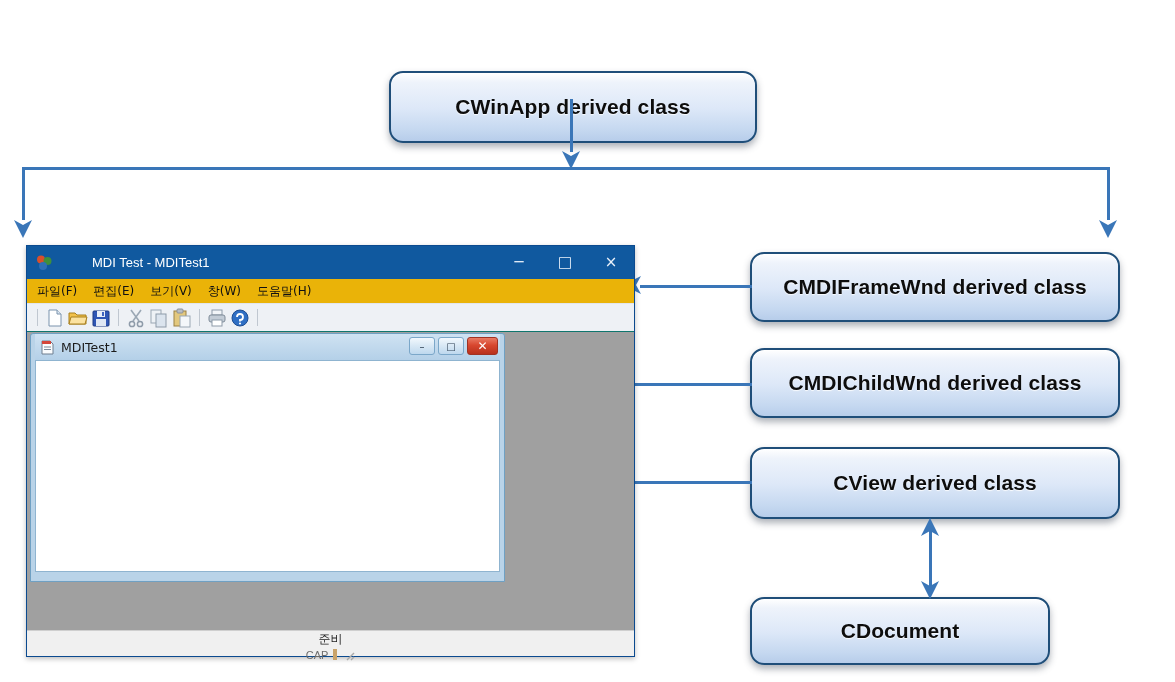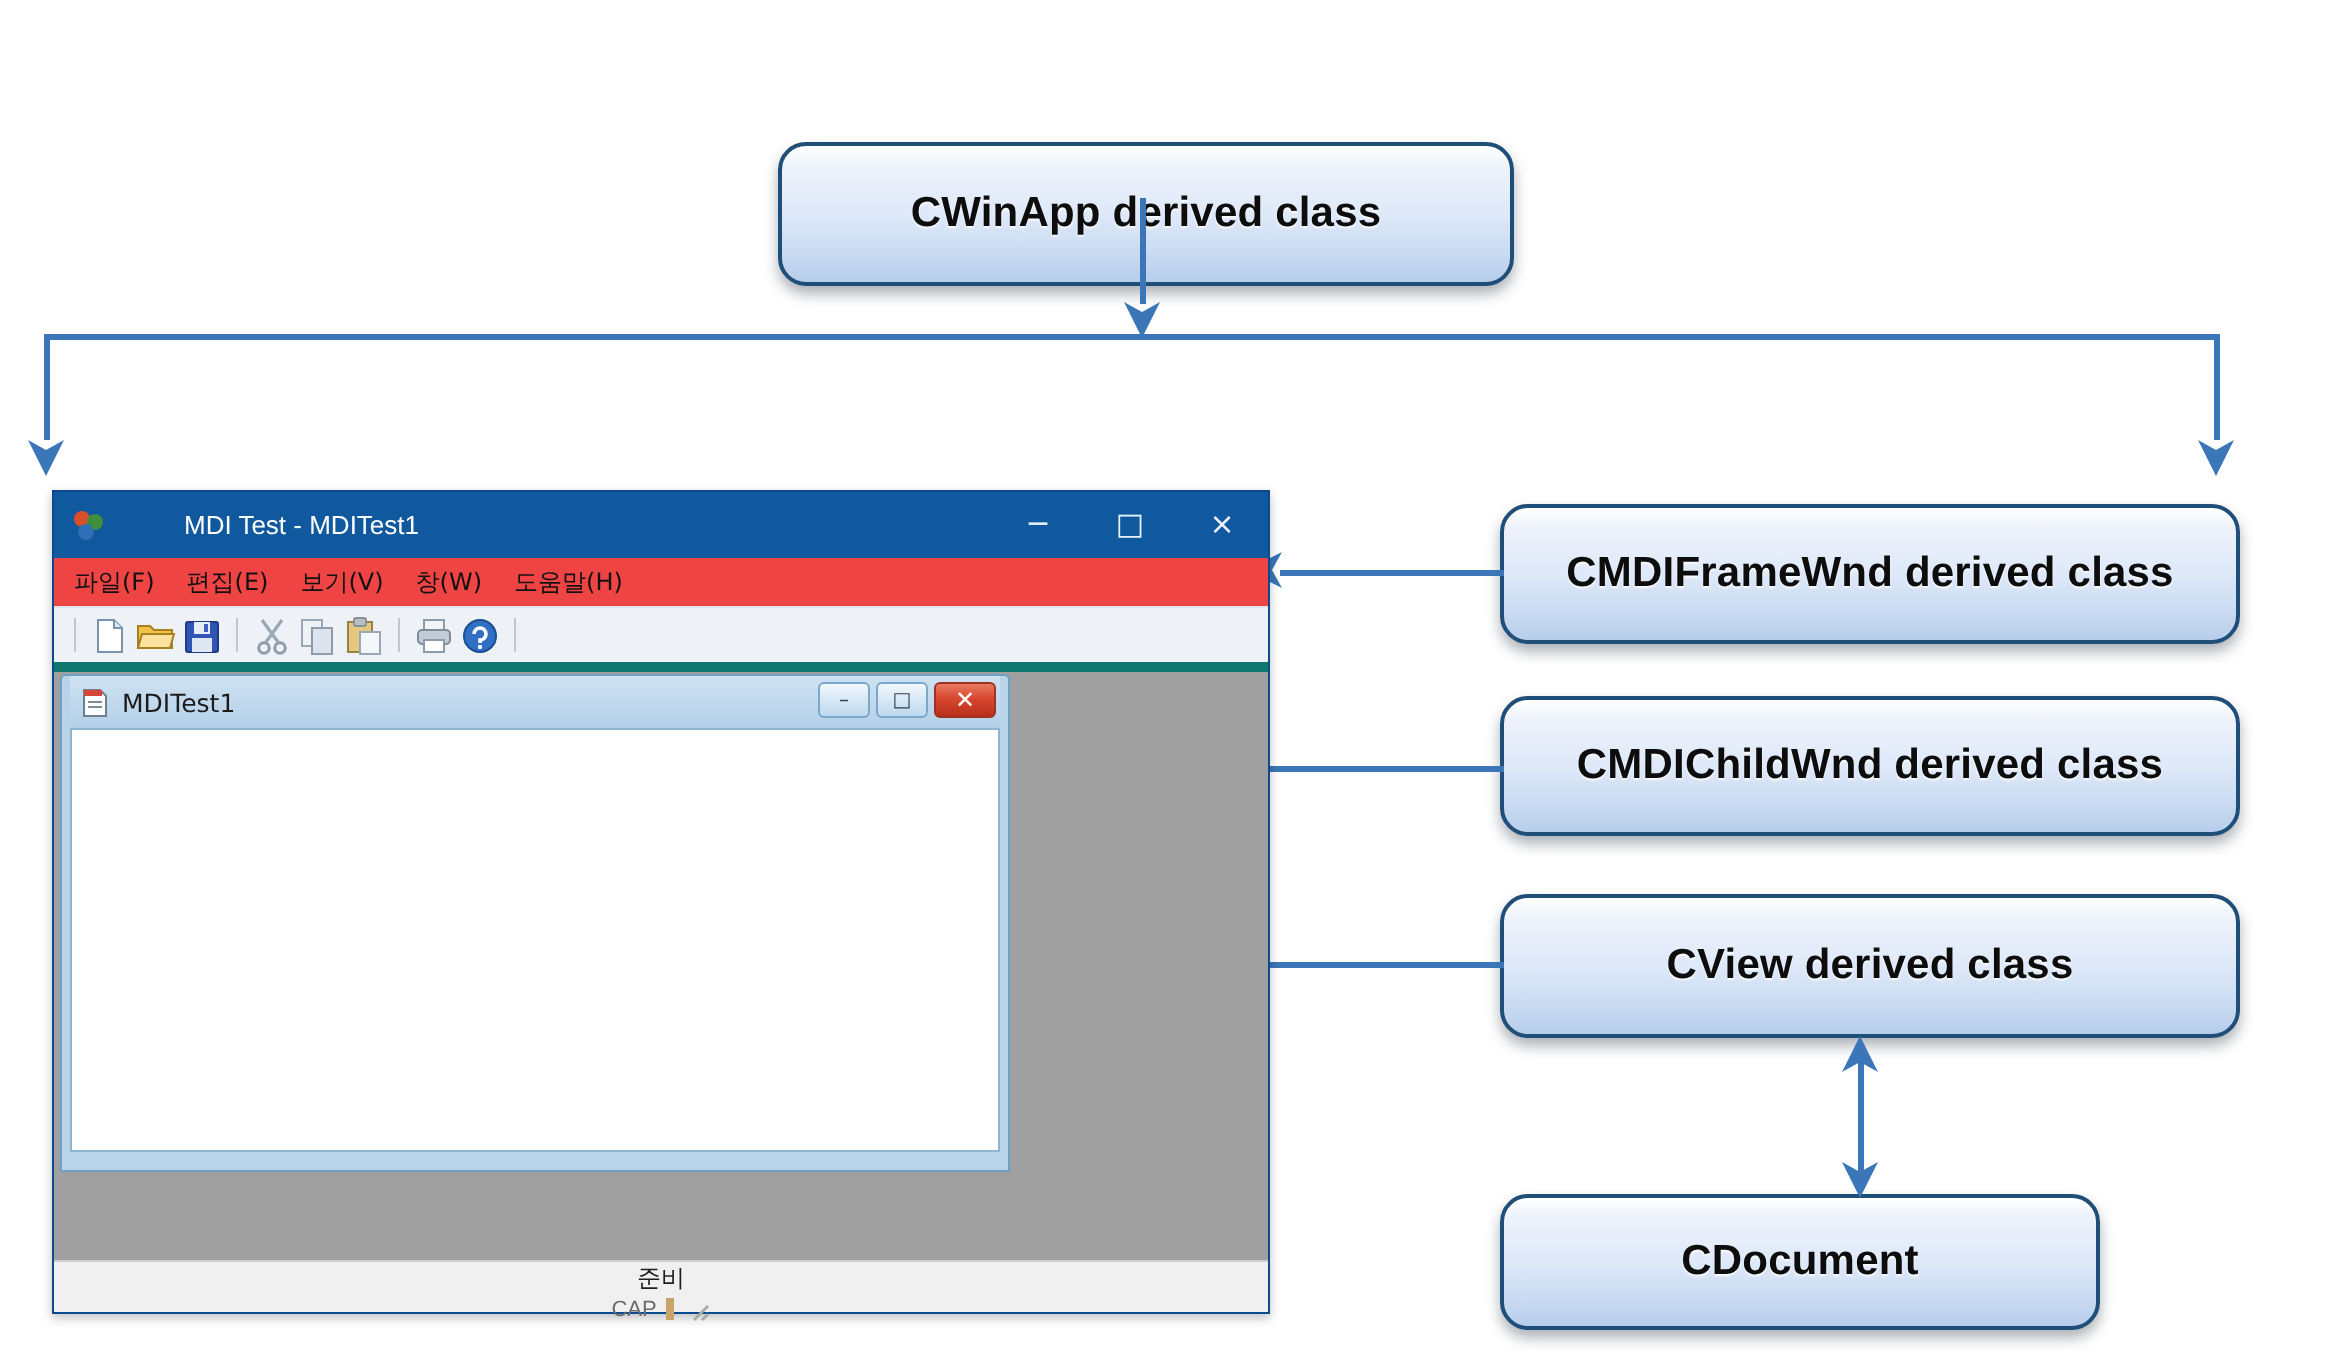--- a/index.html
+++ b/index.html
@@ -102,21 +102,21 @@
     align-items: center;
     justify-content: center;
     color: #e9f1fa;
     font-size: 15px;
     font-family: "DejaVu Sans", sans-serif;
     line-height: 1;
   }
 
   #mfc-menubar {
     height: 24px;
-    background: #ef4444;
+    background: #eab308;
     border-bottom: 1px solid #e2e6ec;
     display: flex;
     align-items: center;
     padding-left: 10px;
     gap: 16px;
   }
   .menu-item {
     font-size: 12px;
     color: #111111;
     font-family: "DejaVu Sans", "Liberation Sans", sans-serif;
@@ -141,21 +141,21 @@
     position: relative;
     display: inline-block;
   }
 
   #mdi-client {
     position: absolute;
     left: 0; right: 0;
     top: 85px;
     bottom: 26px;
     background: #a0a0a0;
-    border-top: 5px solid #0f766e;
+    border-top: 1px solid #0f766e;
   }
 
   
   #mdi-child {
     position: absolute;
     left: 3px;
     top: 1px;
     width: 475px;
     height: 249px;
     box-sizing: border-box;

